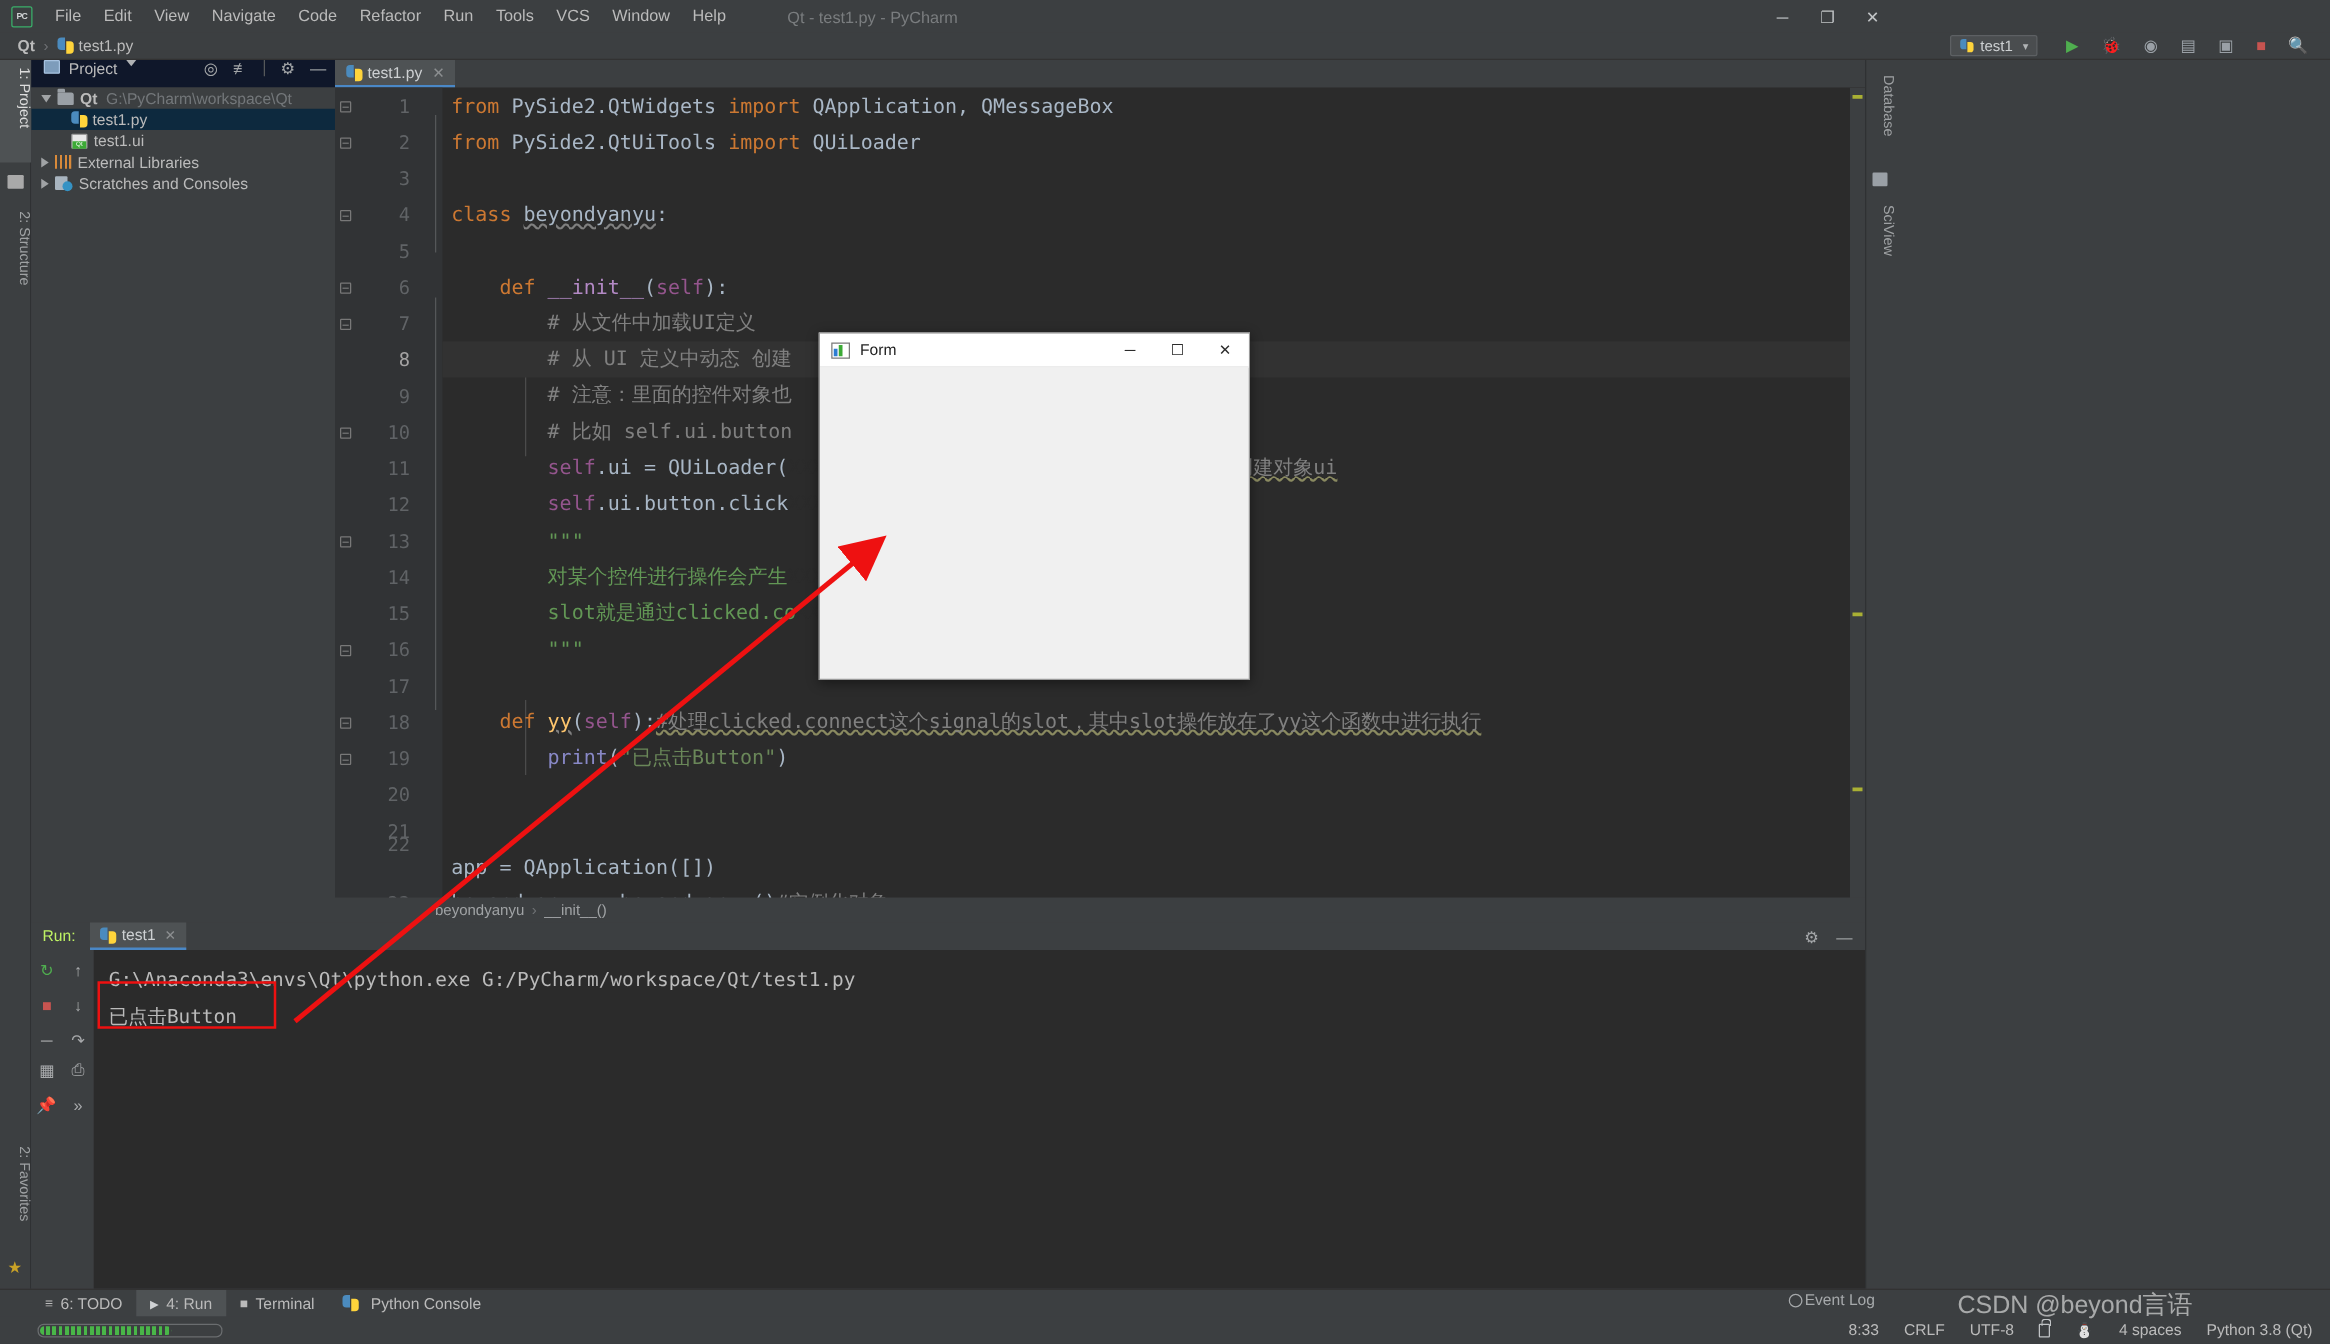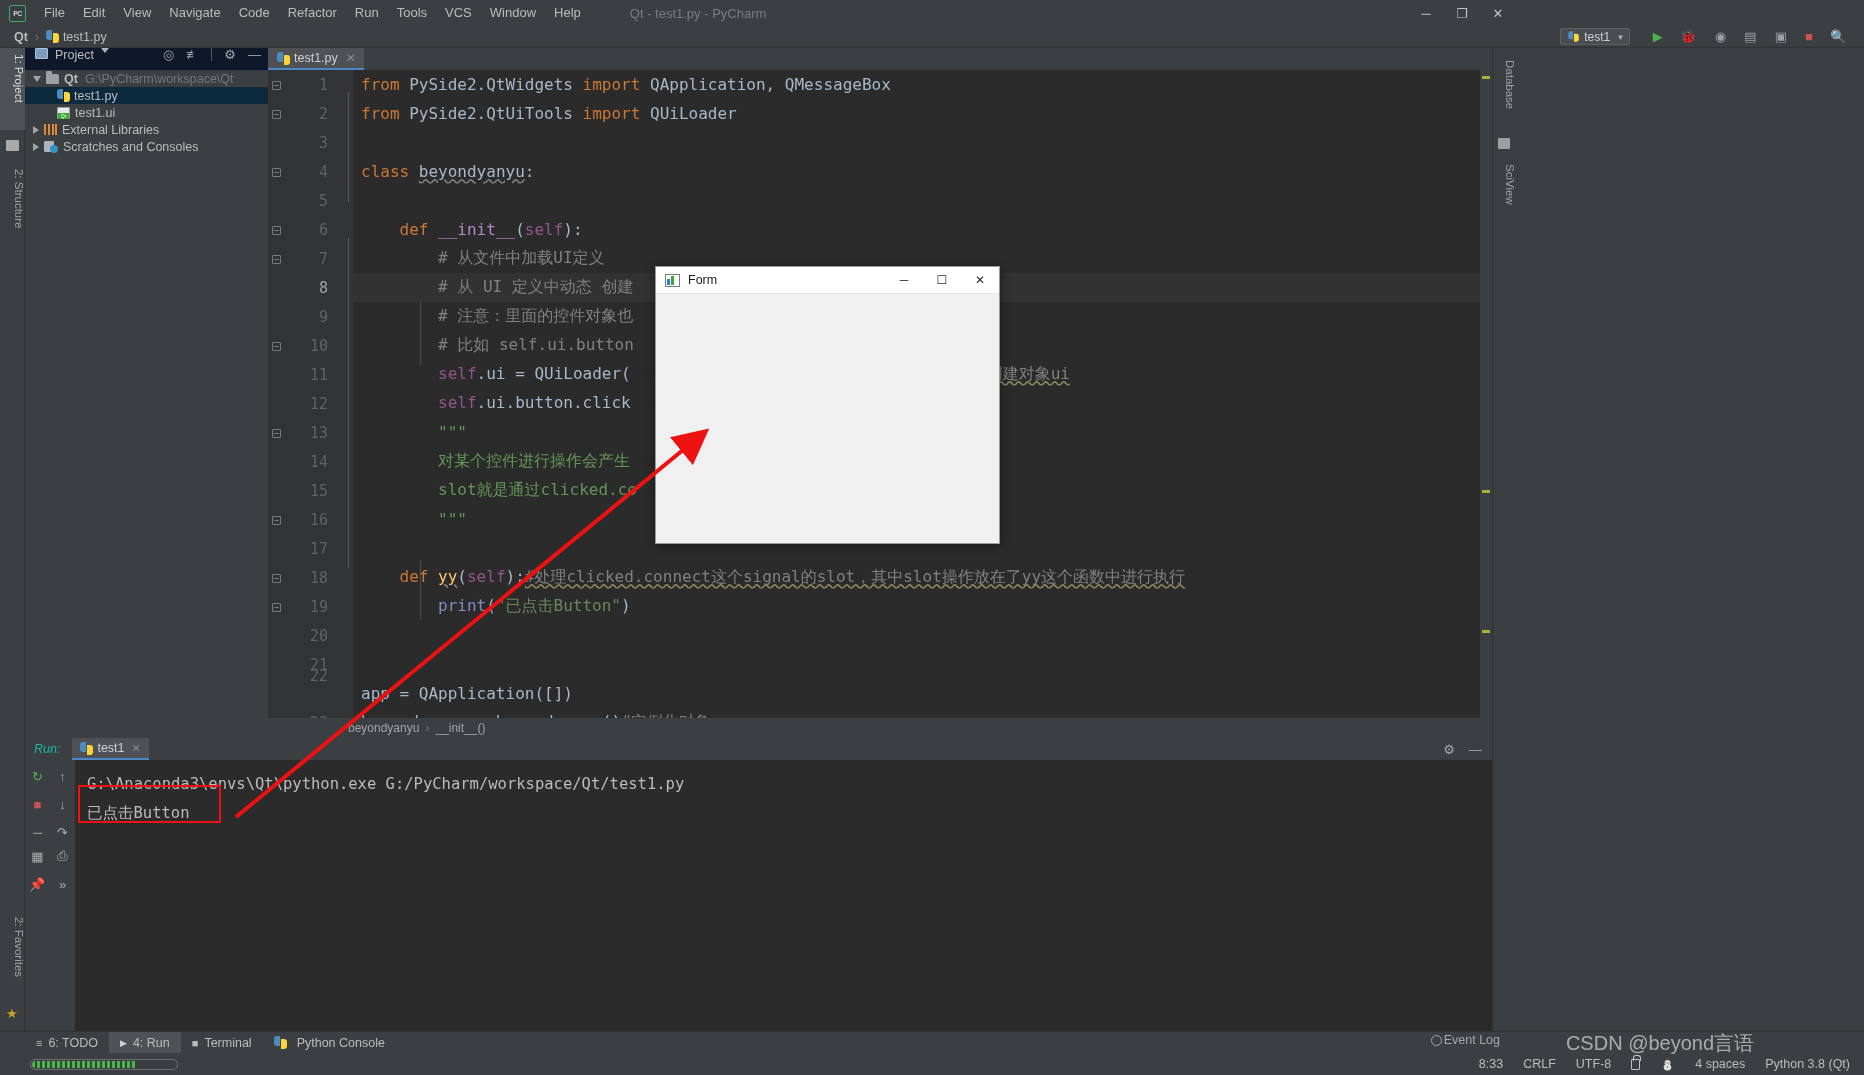--- a/index.html
+++ b/index.html
@@ -237,21 +237,21 @@
     color: #a0a3a5; font-size: 12px; padding-left: 80px;
   }
   .bc span { margin-right: 6px; }
   .bc .sep { color: #6e7174; }
 
   
   .runbar {
     position: absolute; left: 25px; top: 738px; right: 24px; height: 22px;
     background: #3c3f41; display: flex; align-items: center;
   }
-  .run-label { color: #14b8a6; font-size: 12.5px; margin-left: 9px; font-style: italic; }
+  .run-label { color: #bef264; font-size: 12.5px; margin-left: 9px; }
   .run-tab {
     display: flex; align-items: center; margin-left: 12px; height: 22px;
     padding: 0 8px; background: #4e5254; border-bottom: 2px solid #4a88c7;
   }
   .run-tab-lbl { color: #cdd0d2; font-size: 12.5px; }
   .run-tab-x { color: #8c8f91; font-size: 11px; margin-left: 7px; }
   .runbar-right { margin-left: auto; display: flex; gap: 14px; padding-right: 10px; }
 
   .run-side {
     position: absolute; left: 25px; top: 760px; width: 50px; bottom: 44px;

